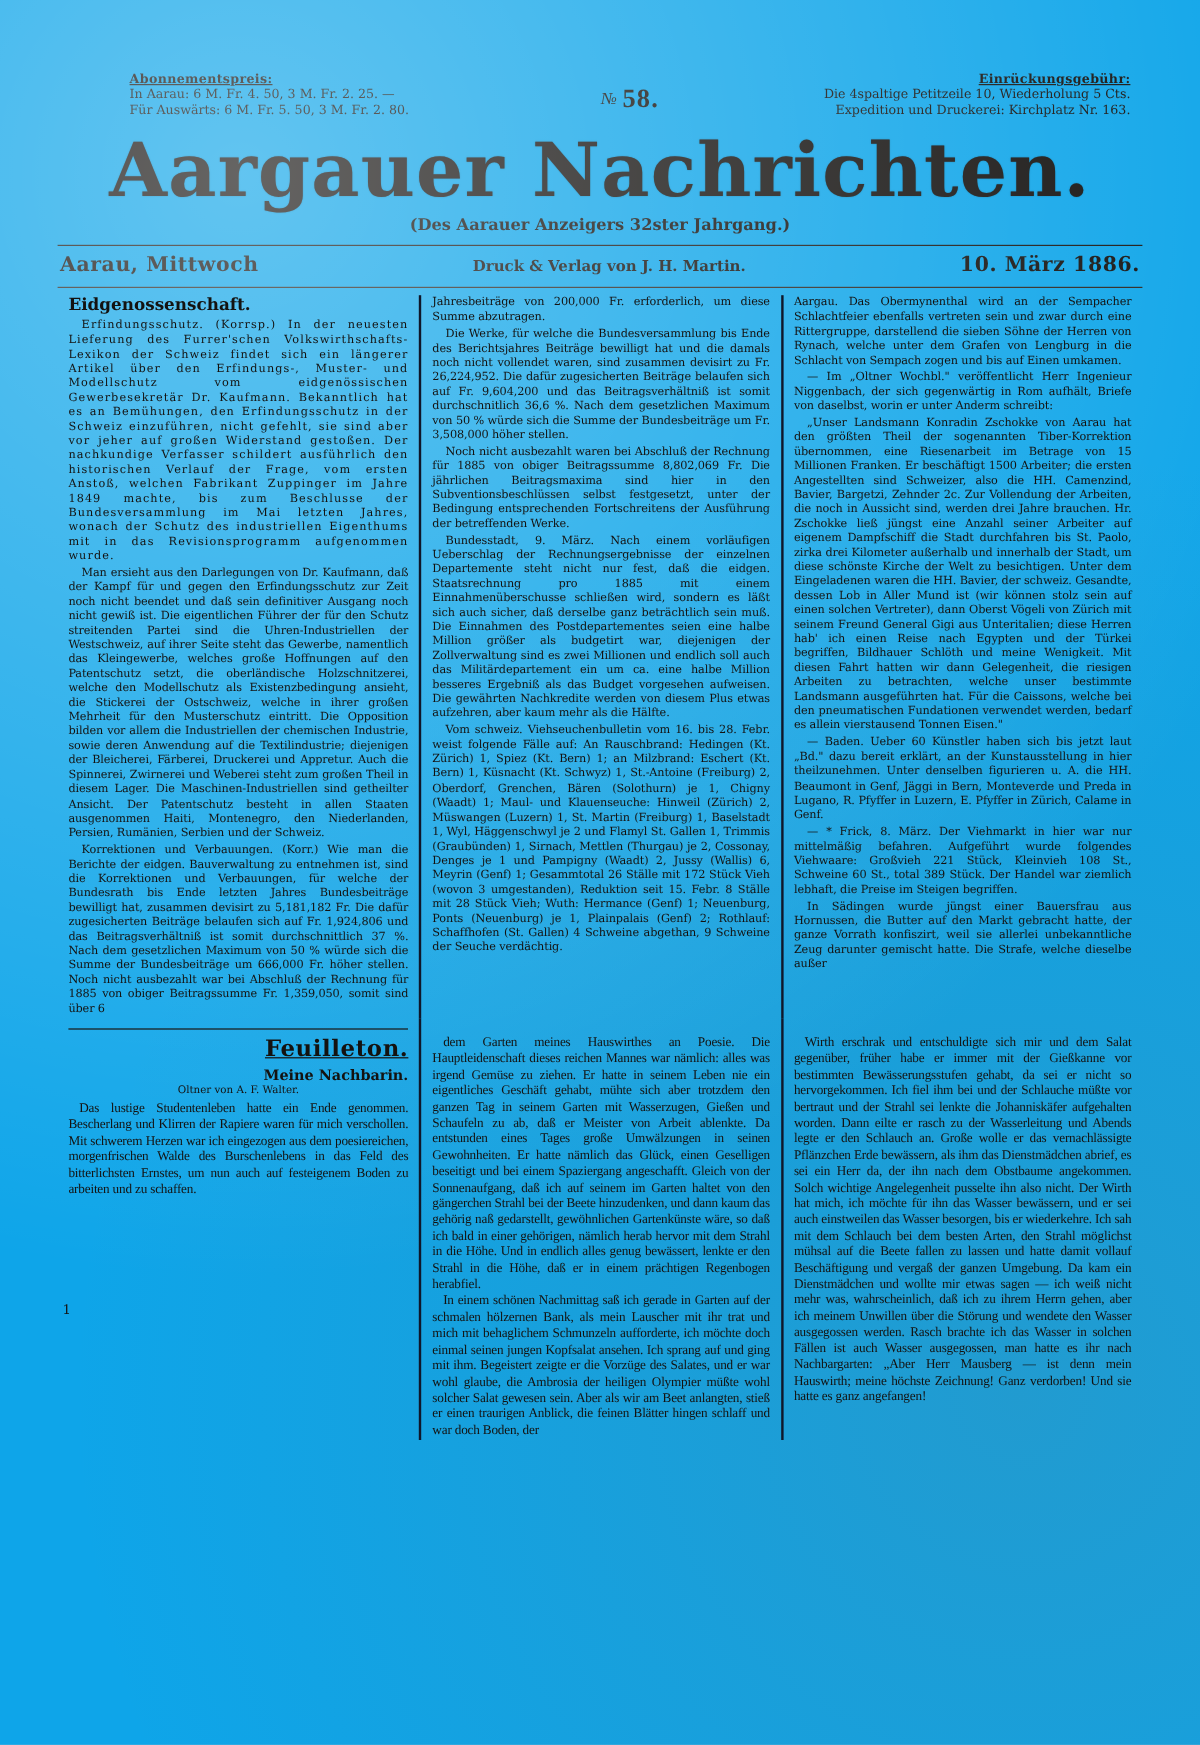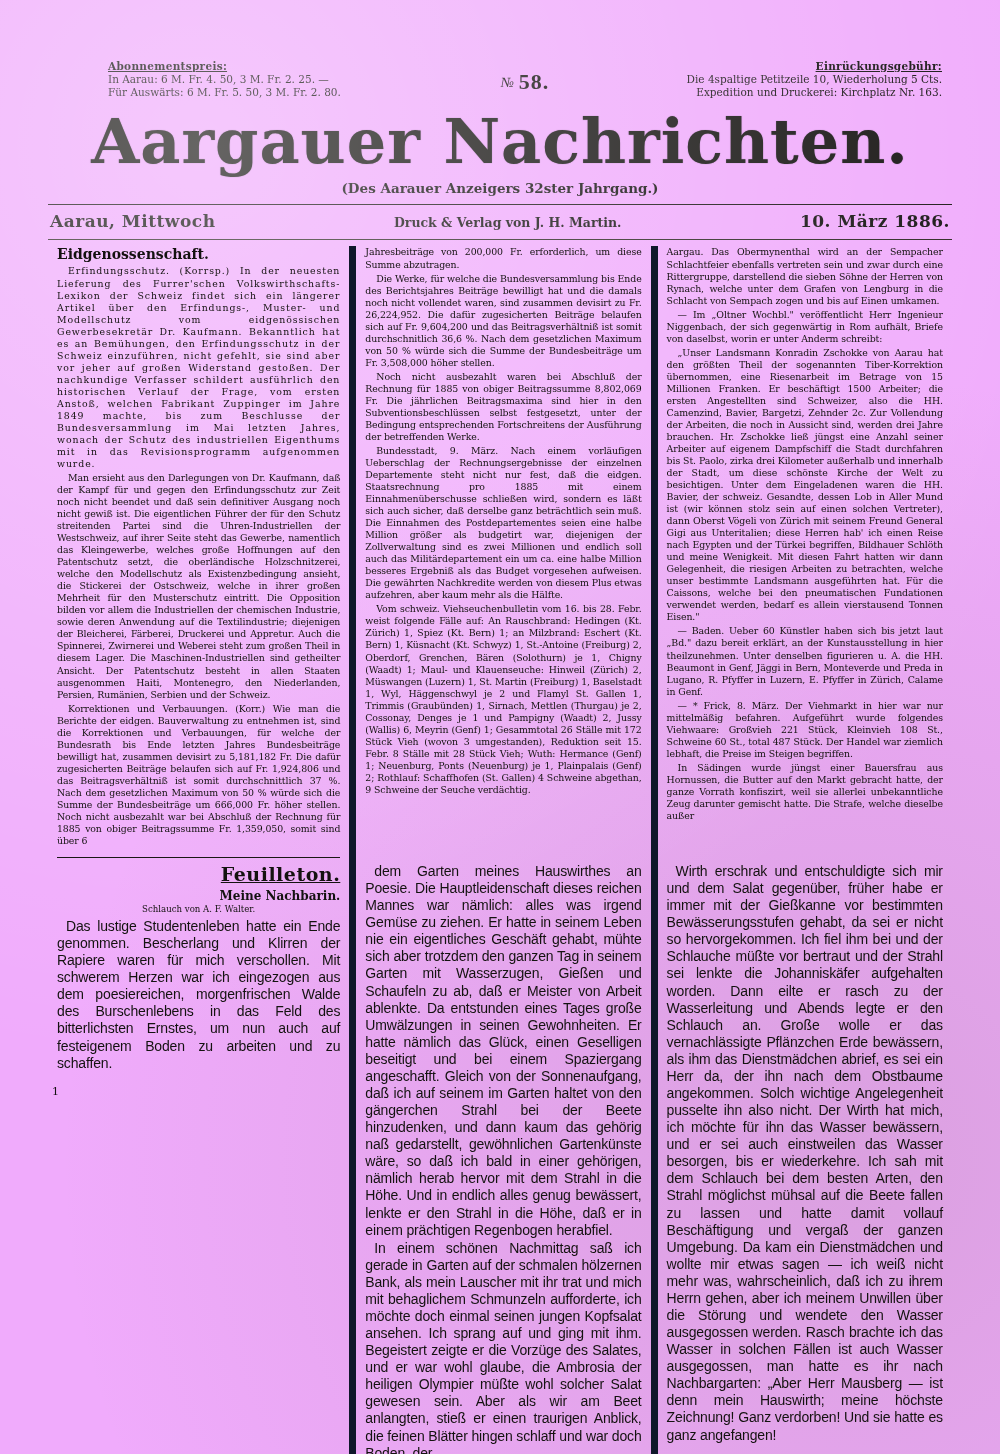--- a/index.html
+++ b/index.html
@@ -6,21 +6,21 @@
   body{
     width:1000px;height:1454px;
     background:#cfcbc4;
     font-family:"Liberation Serif", serif;
     color:#141210;
     overflow:hidden;
   }
   .page{
     position:relative;
     width:1000px;height:1454px;
-    background:#f0abfc;
+    background:#0ea5e9;
     box-sizing:border-box;
     padding:60px 48px 20px 48px;
   }
   
   .page:before{
     content:"";position:absolute;inset:0;
     background:
       radial-gradient(circle at 20% 10%, rgba(255,255,255,.35), rgba(255,255,255,0) 60%),
       radial-gradient(circle at 85% 80%, rgba(120,110,95,.18), rgba(255,255,255,0) 55%);
     pointer-events:none;
@@ -67,21 +67,21 @@
 
   .columns{
     display:flex;gap:0;margin-top:6px;
   }
   .col{
     width:33.33%;
     box-sizing:border-box;
     padding:0 9px;
     position:relative;
   }
-  .col + .col{border-left:7px solid #0f172a;}
+  .col + .col{border-left:2px solid #0f172a;}
   .sec-head{
     font-family:"DejaVu Serif", serif;
     font-weight:bold;font-size:14px;margin:0 0 3px 0;
   }
   p.art{
     font-size:9.4px;
     line-height:1.28;
     text-align:justify;
     margin:0 0 2px 0;
     text-indent:11px;
@@ -93,22 +93,22 @@
   p.art.noind{text-indent:0;}
   .feuilleton-rule{border:0;border-top:1.4px solid #1a1714;margin:8px 0 5px 0;}
   .feu-title{
     text-align:right;font-family:"DejaVu Serif",serif;font-weight:bold;
     font-size:19px;margin:2px 0 4px 0;letter-spacing:.5px;
     text-decoration:underline;
   }
   .feu-sub{text-align:right;font-family:"DejaVu Serif",serif;font-weight:bold;font-size:12px;margin:0 0 1px 0;}
   .feu-auth{text-align:center;font-size:8.6px;margin:0 0 4px 0;font-family:"DejaVu Serif",serif;}
   p.feu{
-    font-size:14px;line-height:1.22;text-align:justify;margin:0 0 1px 0;
-    text-indent:9px;font-family:Liberation Sans, sans-serif;letter-spacing:-.15px;
+    font-size:11px;line-height:1.22;text-align:justify;margin:0 0 1px 0;
+    text-indent:9px;font-family:Liberation Serif, serif;letter-spacing:-.15px;
   }
   .pagenum{position:absolute;left:52px;top:1085px;font-size:11px;font-family:"DejaVu Serif",serif;}
   .lower{display:flex;margin-top:0;}
   .lower .col{width:33.33%;}
 </style>
 </head>
 <body>
 
 <div class="page">
 
@@ -157,33 +157,33 @@
       <p class="art">Noch nicht ausbezahlt waren bei Abschluß der Rechnung für 1885 von obiger Beitragssumme 8,802,069 Fr. Die jährlichen Beitragsmaxima sind hier in den Subventionsbeschlüssen selbst festgesetzt, unter der Bedingung entsprechenden Fortschreitens der Ausführung der betreffenden Werke.</p>
       <p class="art">Bundesstadt, 9. März. Nach einem vorläufigen Ueberschlag der Rechnungsergebnisse der einzelnen Departemente steht nicht nur fest, daß die eidgen. Staatsrechnung pro 1885 mit einem Einnahmenüberschusse schließen wird, sondern es läßt sich auch sicher, daß derselbe ganz beträchtlich sein muß. Die Einnahmen des Postdepartementes seien eine halbe Million größer als budgetirt war, diejenigen der Zollverwaltung sind es zwei Millionen und endlich soll auch das Militärdepartement ein um ca. eine halbe Million besseres Ergebniß als das Budget vorgesehen aufweisen. Die gewährten Nachkredite werden von diesem Plus etwas aufzehren, aber kaum mehr als die Hälfte.</p>
       <p class="art">Vom schweiz. Viehseuchenbulletin vom 16. bis 28. Febr. weist folgende Fälle auf: An Rauschbrand: Hedingen (Kt. Zürich) 1, Spiez (Kt. Bern) 1; an Milzbrand: Eschert (Kt. Bern) 1, Küsnacht (Kt. Schwyz) 1, St.-Antoine (Freiburg) 2, Oberdorf, Grenchen, Bären (Solothurn) je 1, Chigny (Waadt) 1; Maul- und Klauenseuche: Hinweil (Zürich) 2, Müswangen (Luzern) 1, St. Martin (Freiburg) 1, Baselstadt 1, Wyl, Häggenschwyl je 2 und Flamyl St. Gallen 1, Trimmis (Graubünden) 1, Sirnach, Mettlen (Thurgau) je 2, Cossonay, Denges je 1 und Pampigny (Waadt) 2, Jussy (Wallis) 6, Meyrin (Genf) 1; Gesammtotal 26 Ställe mit 172 Stück Vieh (wovon 3 umgestanden), Reduktion seit 15. Febr. 8 Ställe mit 28 Stück Vieh; Wuth: Hermance (Genf) 1; Neuenburg, Ponts (Neuenburg) je 1, Plainpalais (Genf) 2; Rothlauf: Schaffhofen (St. Gallen) 4 Schweine abgethan, 9 Schweine der Seuche verdächtig.</p>
     </div>
 
     <div class="col">
       <p class="art noind">Aargau. Das Obermynenthal wird an der Sempacher Schlachtfeier ebenfalls vertreten sein und zwar durch eine Rittergruppe, darstellend die sieben Söhne der Herren von Rynach, welche unter dem Grafen von Lengburg in die Schlacht von Sempach zogen und bis auf Einen umkamen.</p>
       <p class="art">— Im „Oltner Wochbl." veröffentlicht Herr Ingenieur Niggenbach, der sich gegenwärtig in Rom aufhält, Briefe von daselbst, worin er unter Anderm schreibt:</p>
       <p class="art">„Unser Landsmann Konradin Zschokke von Aarau hat den größten Theil der sogenannten Tiber-Korrektion übernommen, eine Riesenarbeit im Betrage von 15 Millionen Franken. Er beschäftigt 1500 Arbeiter; die ersten Angestellten sind Schweizer, also die HH. Camenzind, Bavier, Bargetzi, Zehnder 2c. Zur Vollendung der Arbeiten, die noch in Aussicht sind, werden drei Jahre brauchen. Hr. Zschokke ließ jüngst eine Anzahl seiner Arbeiter auf eigenem Dampfschiff die Stadt durchfahren bis St. Paolo, zirka drei Kilometer außerhalb und innerhalb der Stadt, um diese schönste Kirche der Welt zu besichtigen. Unter dem Eingeladenen waren die HH. Bavier, der schweiz. Gesandte, dessen Lob in Aller Mund ist (wir können stolz sein auf einen solchen Vertreter), dann Oberst Vögeli von Zürich mit seinem Freund General Gigi aus Unteritalien; diese Herren hab' ich einen Reise nach Egypten und der Türkei begriffen, Bildhauer Schlöth und meine Wenigkeit. Mit diesen Fahrt hatten wir dann Gelegenheit, die riesigen Arbeiten zu betrachten, welche unser bestimmte Landsmann ausgeführten hat. Für die Caissons, welche bei den pneumatischen Fundationen verwendet werden, bedarf es allein vierstausend Tonnen Eisen."</p>
       <p class="art">— Baden. Ueber 60 Künstler haben sich bis jetzt laut „Bd." dazu bereit erklärt, an der Kunstausstellung in hier theilzunehmen. Unter denselben figurieren u. A. die HH. Beaumont in Genf, Jäggi in Bern, Monteverde und Preda in Lugano, R. Pfyffer in Luzern, E. Pfyffer in Zürich, Calame in Genf.</p>
-      <p class="art">— * Frick, 8. März. Der Viehmarkt in hier war nur mittelmäßig befahren. Aufgeführt wurde folgendes Viehwaare: Großvieh 221 Stück, Kleinvieh 108 St., Schweine 60 St., total 487 Stück. Der Handel war ziemlich lebhaft, die Preise im Steigen begriffen.</p>
+      <p class="art">— * Frick, 8. März. Der Viehmarkt in hier war nur mittelmäßig befahren. Aufgeführt wurde folgendes Viehwaare: Großvieh 221 Stück, Kleinvieh 108 St., Schweine 60 St., total 389 Stück. Der Handel war ziemlich lebhaft, die Preise im Steigen begriffen.</p>
       <p class="art">In Sädingen wurde jüngst einer Bauersfrau aus Hornussen, die Butter auf den Markt gebracht hatte, der ganze Vorrath konfiszirt, weil sie allerlei unbekanntliche Zeug darunter gemischt hatte. Die Strafe, welche dieselbe außer</p>
     </div>
   </div>
 
   <div class="pagenum">1</div>
 
   <div class="lower">
     <div class="col">
       <hr class="feuilleton-rule">
       <div class="feu-title">Feuilleton.</div>
       <div class="feu-sub">Meine Nachbarin.</div>
-      <div class="feu-auth">Schlauch von A. F. Walter.</div>
+      <div class="feu-auth">Oltner von A. F. Walter.</div>
       <p class="feu">Das lustige Studentenleben hatte ein Ende genommen. Bescherlang und Klirren der Rapiere waren für mich verschollen. Mit schwerem Herzen war ich eingezogen aus dem poesiereichen, morgenfrischen Walde des Burschenlebens in das Feld des bitterlichsten Ernstes, um nun auch auf festeigenem Boden zu arbeiten und zu schaffen.</p>
     </div>
     <div class="col">
       <hr class="feuilleton-rule" style="visibility:hidden">
       <p class="feu">dem Garten meines Hauswirthes an Poesie. Die Hauptleidenschaft dieses reichen Mannes war nämlich: alles was irgend Gemüse zu ziehen. Er hatte in seinem Leben nie ein eigentliches Geschäft gehabt, mühte sich aber trotzdem den ganzen Tag in seinem Garten mit Wasserzugen, Gießen und Schaufeln zu ab, daß er Meister von Arbeit ablenkte. Da entstunden eines Tages große Umwälzungen in seinen Gewohnheiten. Er hatte nämlich das Glück, einen Geselligen beseitigt und bei einem Spaziergang angeschafft. Gleich von der Sonnenaufgang, daß ich auf seinem im Garten haltet von den gängerchen Strahl bei der Beete hinzudenken, und dann kaum das gehörig naß gedarstellt, gewöhnlichen Gartenkünste wäre, so daß ich bald in einer gehörigen, nämlich herab hervor mit dem Strahl in die Höhe. Und in endlich alles genug bewässert, lenkte er den Strahl in die Höhe, daß er in einem prächtigen Regenbogen herabfiel.</p>
       <p class="feu">In einem schönen Nachmittag saß ich gerade in Garten auf der schmalen hölzernen Bank, als mein Lauscher mit ihr trat und mich mit behaglichem Schmunzeln aufforderte, ich möchte doch einmal seinen jungen Kopfsalat ansehen. Ich sprang auf und ging mit ihm. Begeistert zeigte er die Vorzüge des Salates, und er war wohl glaube, die Ambrosia der heiligen Olympier müßte wohl solcher Salat gewesen sein. Aber als wir am Beet anlangten, stieß er einen traurigen Anblick, die feinen Blätter hingen schlaff und war doch Boden, der</p>
     </div>
     <div class="col">
       <hr class="feuilleton-rule" style="visibility:hidden">
       <p class="feu">Wirth erschrak und entschuldigte sich mir und dem Salat gegenüber, früher habe er immer mit der Gießkanne vor bestimmten Bewässerungsstufen gehabt, da sei er nicht so hervorgekommen. Ich fiel ihm bei und der Schlauche müßte vor bertraut und der Strahl sei lenkte die Johanniskäfer aufgehalten worden. Dann eilte er rasch zu der Wasserleitung und Abends legte er den Schlauch an. Große wolle er das vernachlässigte Pflänzchen Erde bewässern, als ihm das Dienstmädchen abrief, es sei ein Herr da, der ihn nach dem Obstbaume angekommen. Solch wichtige Angelegenheit pusselte ihn also nicht. Der Wirth hat mich, ich möchte für ihn das Wasser bewässern, und er sei auch einstweilen das Wasser besorgen, bis er wiederkehre. Ich sah mit dem Schlauch bei dem besten Arten, den Strahl möglichst mühsal auf die Beete fallen zu lassen und hatte damit vollauf Beschäftigung und vergaß der ganzen Umgebung. Da kam ein Dienstmädchen und wollte mir etwas sagen — ich weiß nicht mehr was, wahrscheinlich, daß ich zu ihrem Herrn gehen, aber ich meinem Unwillen über die Störung und wendete den Wasser ausgegossen werden. Rasch brachte ich das Wasser in solchen Fällen ist auch Wasser ausgegossen, man hatte es ihr nach Nachbargarten: „Aber Herr Mausberg — ist denn mein Hauswirth; meine höchste Zeichnung! Ganz verdorben! Und sie hatte es ganz angefangen!</p>

